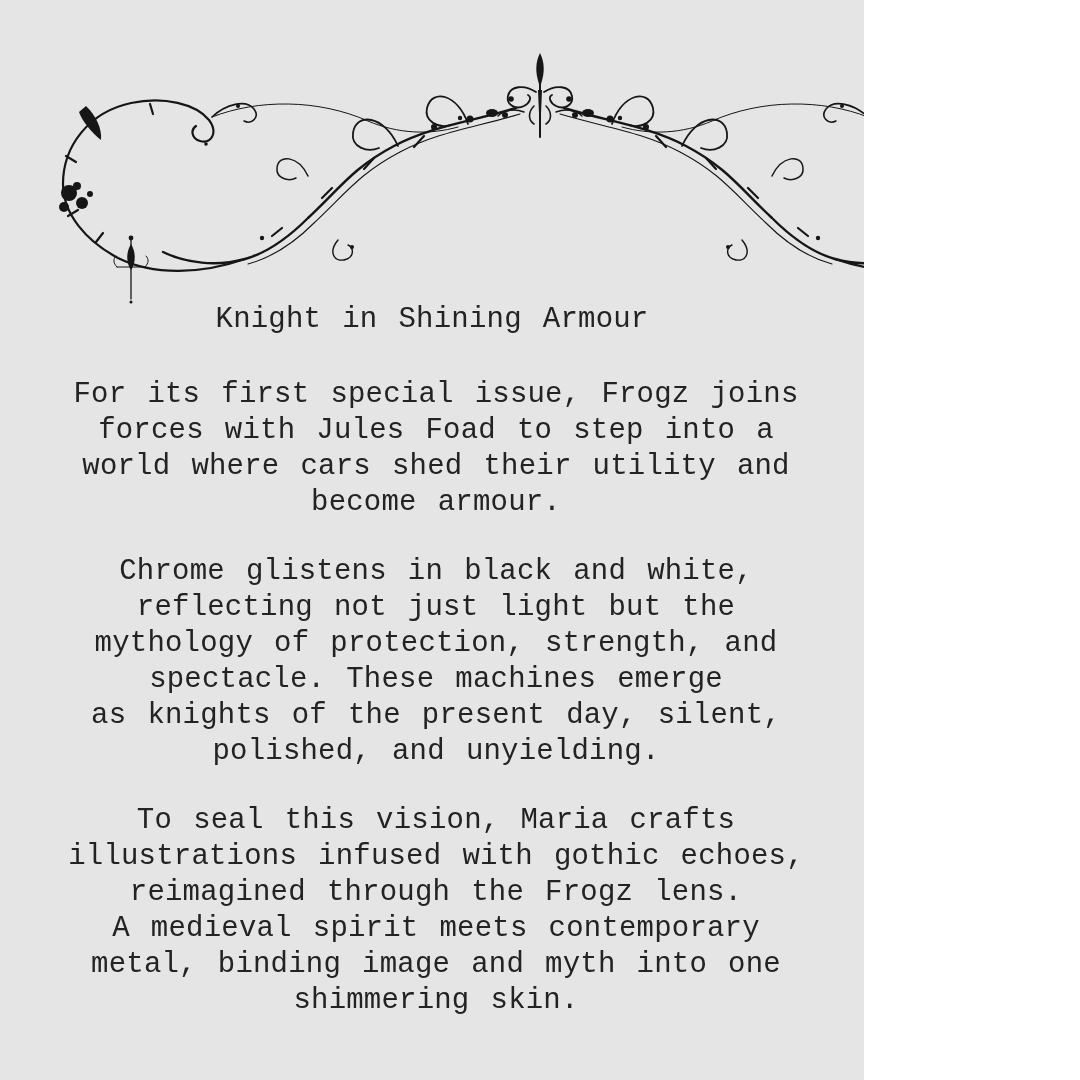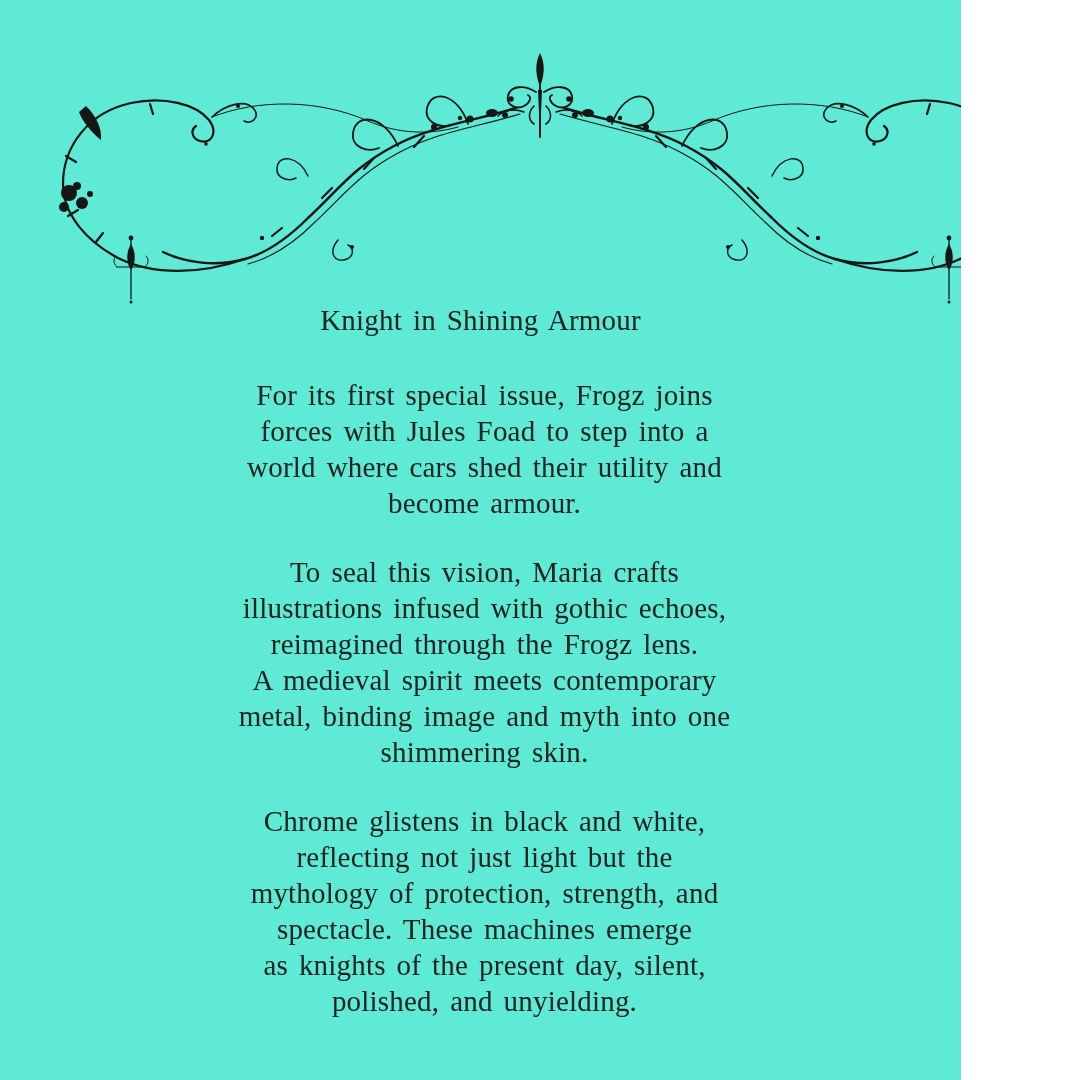--- a/index.html
+++ b/index.html
@@ -1,22 +1,22 @@
 <!DOCTYPE html>
 <html><head>
 <meta charset="utf-8">
 <style>
   html, body { margin: 0; padding: 0; background: #ffffff; }
   .page {
     position: relative;
-    width: 961px;
+    width: 864px;
     height: 1080px;
-    background: #5eead4;
+    background: #e5e5e5;
     overflow: hidden;
-    font-family: Liberation Serif, serif;
+    font-family: Liberation Mono, monospace;
     color: #222222;
   }
   .ornament {
     display: block;
     margin: 0 auto;
   }
   .article {
     margin-top: -8px;
     text-align: center;
     font-size: 29px;
@@ -118,18 +118,18 @@
       <path d="M556,112 C566,108 576,110 582,116" stroke-width="1.5"></path>
       <circle cx="505" cy="115" r="3" fill="#161616" stroke="none"></circle>
       <circle cx="575" cy="115" r="3" fill="#161616" stroke="none"></circle>
     </g>
   </svg>
 
   <div class="article">
     <h1>Knight in Shining Armour</h1>
     <div>
         <p>For its first special issue, Frogz joins<br>forces with Jules Foad to step into a<br>world where cars shed their utility and<br>become armour.</p>
+        <p>Chrome glistens in black and white,<br>reflecting not just light but the<br>mythology of protection, strength, and<br>spectacle. These machines emerge<br>as knights of the present day, silent,<br>polished, and unyielding.</p>
         <p>To seal this vision, Maria crafts<br>illustrations infused with gothic echoes,<br>reimagined through the Frogz lens.<br>A medieval spirit meets contemporary<br>metal, binding image and myth into one<br>shimmering skin.</p>
-        <p>Chrome glistens in black and white,<br>reflecting not just light but the<br>mythology of protection, strength, and<br>spectacle. These machines emerge<br>as knights of the present day, silent,<br>polished, and unyielding.</p>
       </div>
   </div>
 
 </div>
 
 </body></html>

